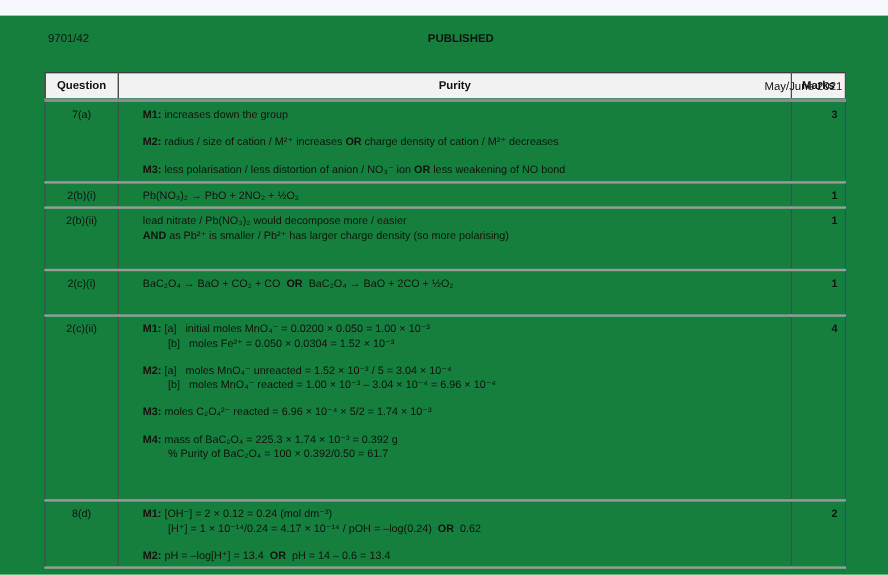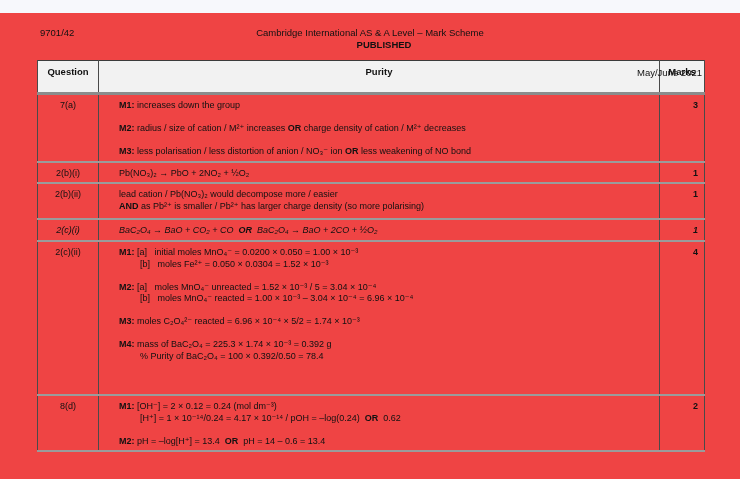--- a/index.html
+++ b/index.html
@@ -1,20 +1,20 @@
 <!DOCTYPE html>
 <html><head>
 <meta charset="utf-8">
 <style>
   * { margin:0; padding:0; box-sizing:border-box; }
   html,body { background:#fff; }
   .page {
     position:relative;
     width:740px; height:479px;
-    background:#ef4444;
+    background:#15803d;
     font-family:"Liberation Sans","DejaVu Sans",sans-serif;
     color:#111;
     overflow:hidden;
   }
   .top-band { width:100%; height:13px; background:#f7f8fc; }
   .doc-header {
     position:relative;
     margin-top:14px;
     height:26px;
     font-size:9.5px;
@@ -33,54 +33,53 @@
     line-height:11.5px;
     border:1px solid #3c3c3c;
     border-bottom:2px solid #9b9b9b;
   }
   table.ms th, table.ms td {
     border-left:1px solid #4a4a4a;
     border-right:1px solid #4a4a4a;
     vertical-align:top;
     overflow:hidden;
   }
-  table.ms thead tr { height:33px; }
+  table.ms thead tr { height:23px; }
   table.ms th {
     background:#f2f2f2;
     font-size:9.5px;
     font-weight:bold;
     text-align:center;
     padding-top:5px;
     border-bottom:3px solid #8c8c8c;
   }
   table.ms tbody tr { border-top:2px solid #9b9b9b; }
   table.ms tbody tr:first-child { border-top:none; }
   tbody tr:nth-child(1){ height:68px; }
   tbody tr:nth-child(2){ height:18px; }
-  tbody tr:nth-child(3){ height:36px; }
-  tbody tr:nth-child(4){ height:22px;font-style:italic; }
+  tbody tr:nth-child(3){ height:52px; }
+  tbody tr:nth-child(4){ height:38px; }
   tbody tr:nth-child(5){ height:154px; }
   tbody tr:nth-child(6){ height:56px; }
   td.q { text-align:center; padding-top:5px; }
   td.a { padding:5px 8px 3px 20px; }
   td.m { text-align:right; padding:5px 6px 0 0; font-weight:bold; }
   .ans-line { white-space:nowrap; }
   .ans-line.indent { padding-left:21px; }
   .ans-line.blank { height:11.5px; }
 </style>
 </head>
 <body>
 
 <div class="page">
   <div class="top-band"></div>
 
   <div class="doc-header">
     <span class="left">9701/42</span>
     <div class="center">
-      <div>Cambridge International AS &amp; A Level – Mark Scheme</div>
       <div class="sub">PUBLISHED</div>
     </div>
     <span class="right">May/June 2021</span>
   </div>
 
   <table class="ms">
     <colgroup>
       <col style="width:61px">
         <col style="width:561px">
         <col style="width:45px">
@@ -107,21 +106,21 @@
         <tr>
           <td class="q">2(b)(i)</td>
           <td class="a">
             <div class="ans-line">Pb(NO₃)₂ → PbO + 2NO₂ + ½O₂</div>
           </td>
           <td class="m">1</td>
         </tr>
         <tr>
           <td class="q">2(b)(ii)</td>
           <td class="a">
-            <div class="ans-line">lead cation / Pb(NO₃)₂ would decompose more / easier</div>
+            <div class="ans-line">lead nitrate / Pb(NO₃)₂ would decompose more / easier</div>
             <div class="ans-line"><b>AND</b> as Pb²⁺ is smaller / Pb²⁺ has larger charge density (so more polarising)</div>
           </td>
           <td class="m">1</td>
         </tr>
         <tr>
           <td class="q">2(c)(i)</td>
           <td class="a">
             <div class="ans-line">BaC₂O₄ → BaO + CO₂ + CO&nbsp; <b>OR</b>&nbsp; BaC₂O₄ → BaO + 2CO + ½O₂</div>
           </td>
           <td class="m">1</td>
@@ -131,21 +130,21 @@
           <td class="a">
             <div class="ans-line"><b>M1:</b> [a]&nbsp;&nbsp; initial moles MnO₄⁻ = 0.0200 × 0.050 = 1.00 × 10⁻³</div>
             <div class="ans-line indent">[b]&nbsp;&nbsp; moles Fe²⁺ = 0.050 × 0.0304 = 1.52 × 10⁻³</div>
             <div class="ans-line blank">&nbsp;</div>
             <div class="ans-line"><b>M2:</b> [a]&nbsp;&nbsp; moles MnO₄⁻ unreacted = 1.52 × 10⁻³ / 5 = 3.04 × 10⁻⁴</div>
             <div class="ans-line indent">[b]&nbsp;&nbsp; moles MnO₄⁻ reacted = 1.00 × 10⁻³ – 3.04 × 10⁻⁴ = 6.96 × 10⁻⁴</div>
             <div class="ans-line blank">&nbsp;</div>
             <div class="ans-line"><b>M3:</b> moles C₂O₄²⁻ reacted = 6.96 × 10⁻⁴ × 5/2 = 1.74 × 10⁻³</div>
             <div class="ans-line blank">&nbsp;</div>
             <div class="ans-line"><b>M4:</b> mass of BaC₂O₄ = 225.3 × 1.74 × 10⁻³ = 0.392 g</div>
-            <div class="ans-line indent">% Purity of BaC₂O₄ = 100 × 0.392/0.50 = 78.4</div>
+            <div class="ans-line indent">% Purity of BaC₂O₄ = 100 × 0.392/0.50 = 61.7</div>
           </td>
           <td class="m">4</td>
         </tr>
         <tr>
           <td class="q">8(d)</td>
           <td class="a">
             <div class="ans-line"><b>M1:</b> [OH⁻] = 2 × 0.12 = 0.24 (mol dm⁻³)</div>
             <div class="ans-line indent">[H⁺] = 1 × 10⁻¹⁴/0.24 = 4.17 × 10⁻¹⁴ / pOH = –log(0.24)&nbsp; <b>OR</b>&nbsp; 0.62</div>
             <div class="ans-line blank">&nbsp;</div>
             <div class="ans-line"><b>M2:</b> pH = –log[H⁺] = 13.4&nbsp; <b>OR</b>&nbsp; pH = 14 – 0.6 = 13.4</div>

